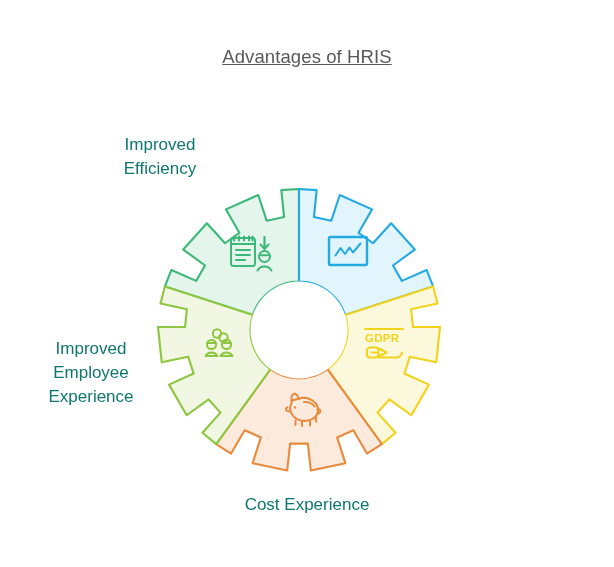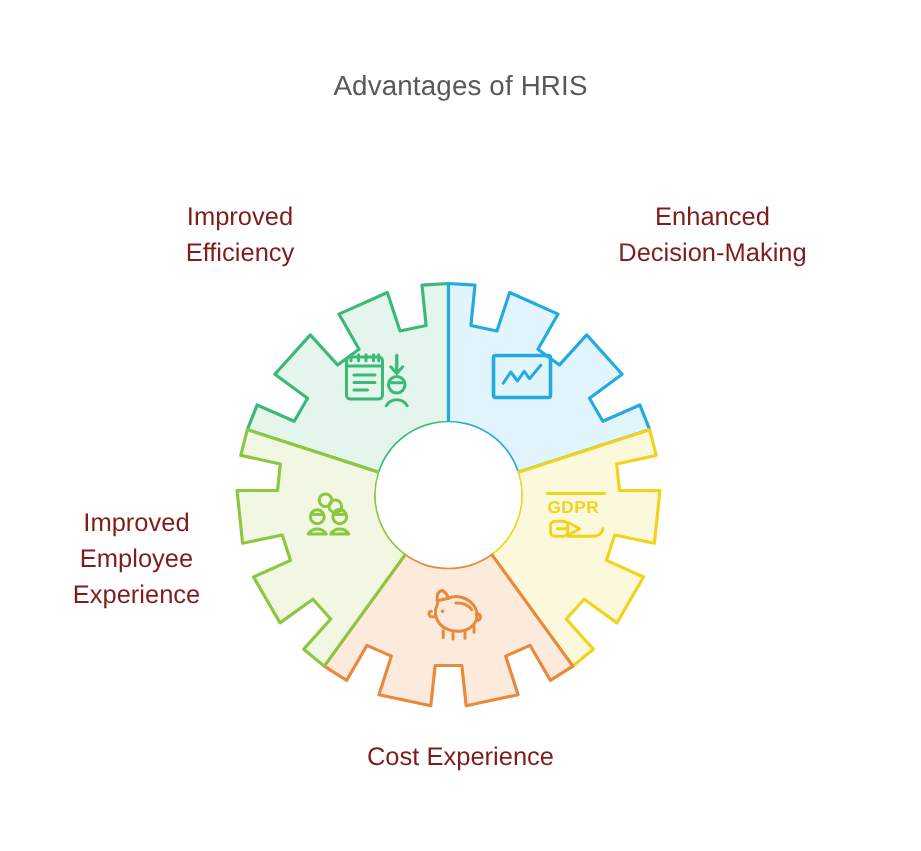--- a/index.html
+++ b/index.html
@@ -22,26 +22,27 @@
   }
   .title {
     position: absolute;
     left: 0;
     top: 46px;
     width: 614px;
     text-align: center;
     font-size: 18.5px;
     color: #58595b;
     letter-spacing: 0.1px;
+    text-decoration: underline;
   }
   .label {
     position: absolute;
     font-size: 17px;
     line-height: 24px;
-    color: #7f1d1d;
+    color: #0f766e;
     white-space: pre-line;
   }
   .label-efficiency   { left: 80px;  top: 133px; width: 160px; text-align: center; }
   .label-decision     { left: 382px; top: 133px; width: 186px; text-align: center; }
   .label-experience   { left: 10px;  top: 337px; width: 162px; text-align: center; }
   .label-compliance   { left: 448px; top: 349px; width: 160px; text-align: center; }
   .label-cost         { left: 207px; top: 493px; width: 200px; text-align: center; }
 
   .gear-svg {
     position: absolute;
@@ -119,20 +120,18 @@
       <path d="M0.5 28 a7 7 0 0 1 12 0 Z"></path>
       <circle cx="21.5" cy="16.5" r="4.6"></circle>
       <path d="M18.2 15 h6.6"></path>
       <path d="M19 12.3 a5 4.2 0 0 1 5 0"></path>
       <path d="M15.5 28 a7 7 0 0 1 12 0 Z"></path>
     </g>
   </svg>
 
   <div class="label label-efficiency">Improved
 Efficiency</div>
-  <div class="label label-decision">Enhanced
-Decision-Making</div>
   <div class="label label-cost">Cost Experience</div>
   <div class="label label-experience">Improved
 Employee
 Experience</div>
 
 </div>
 
 </body></html>

